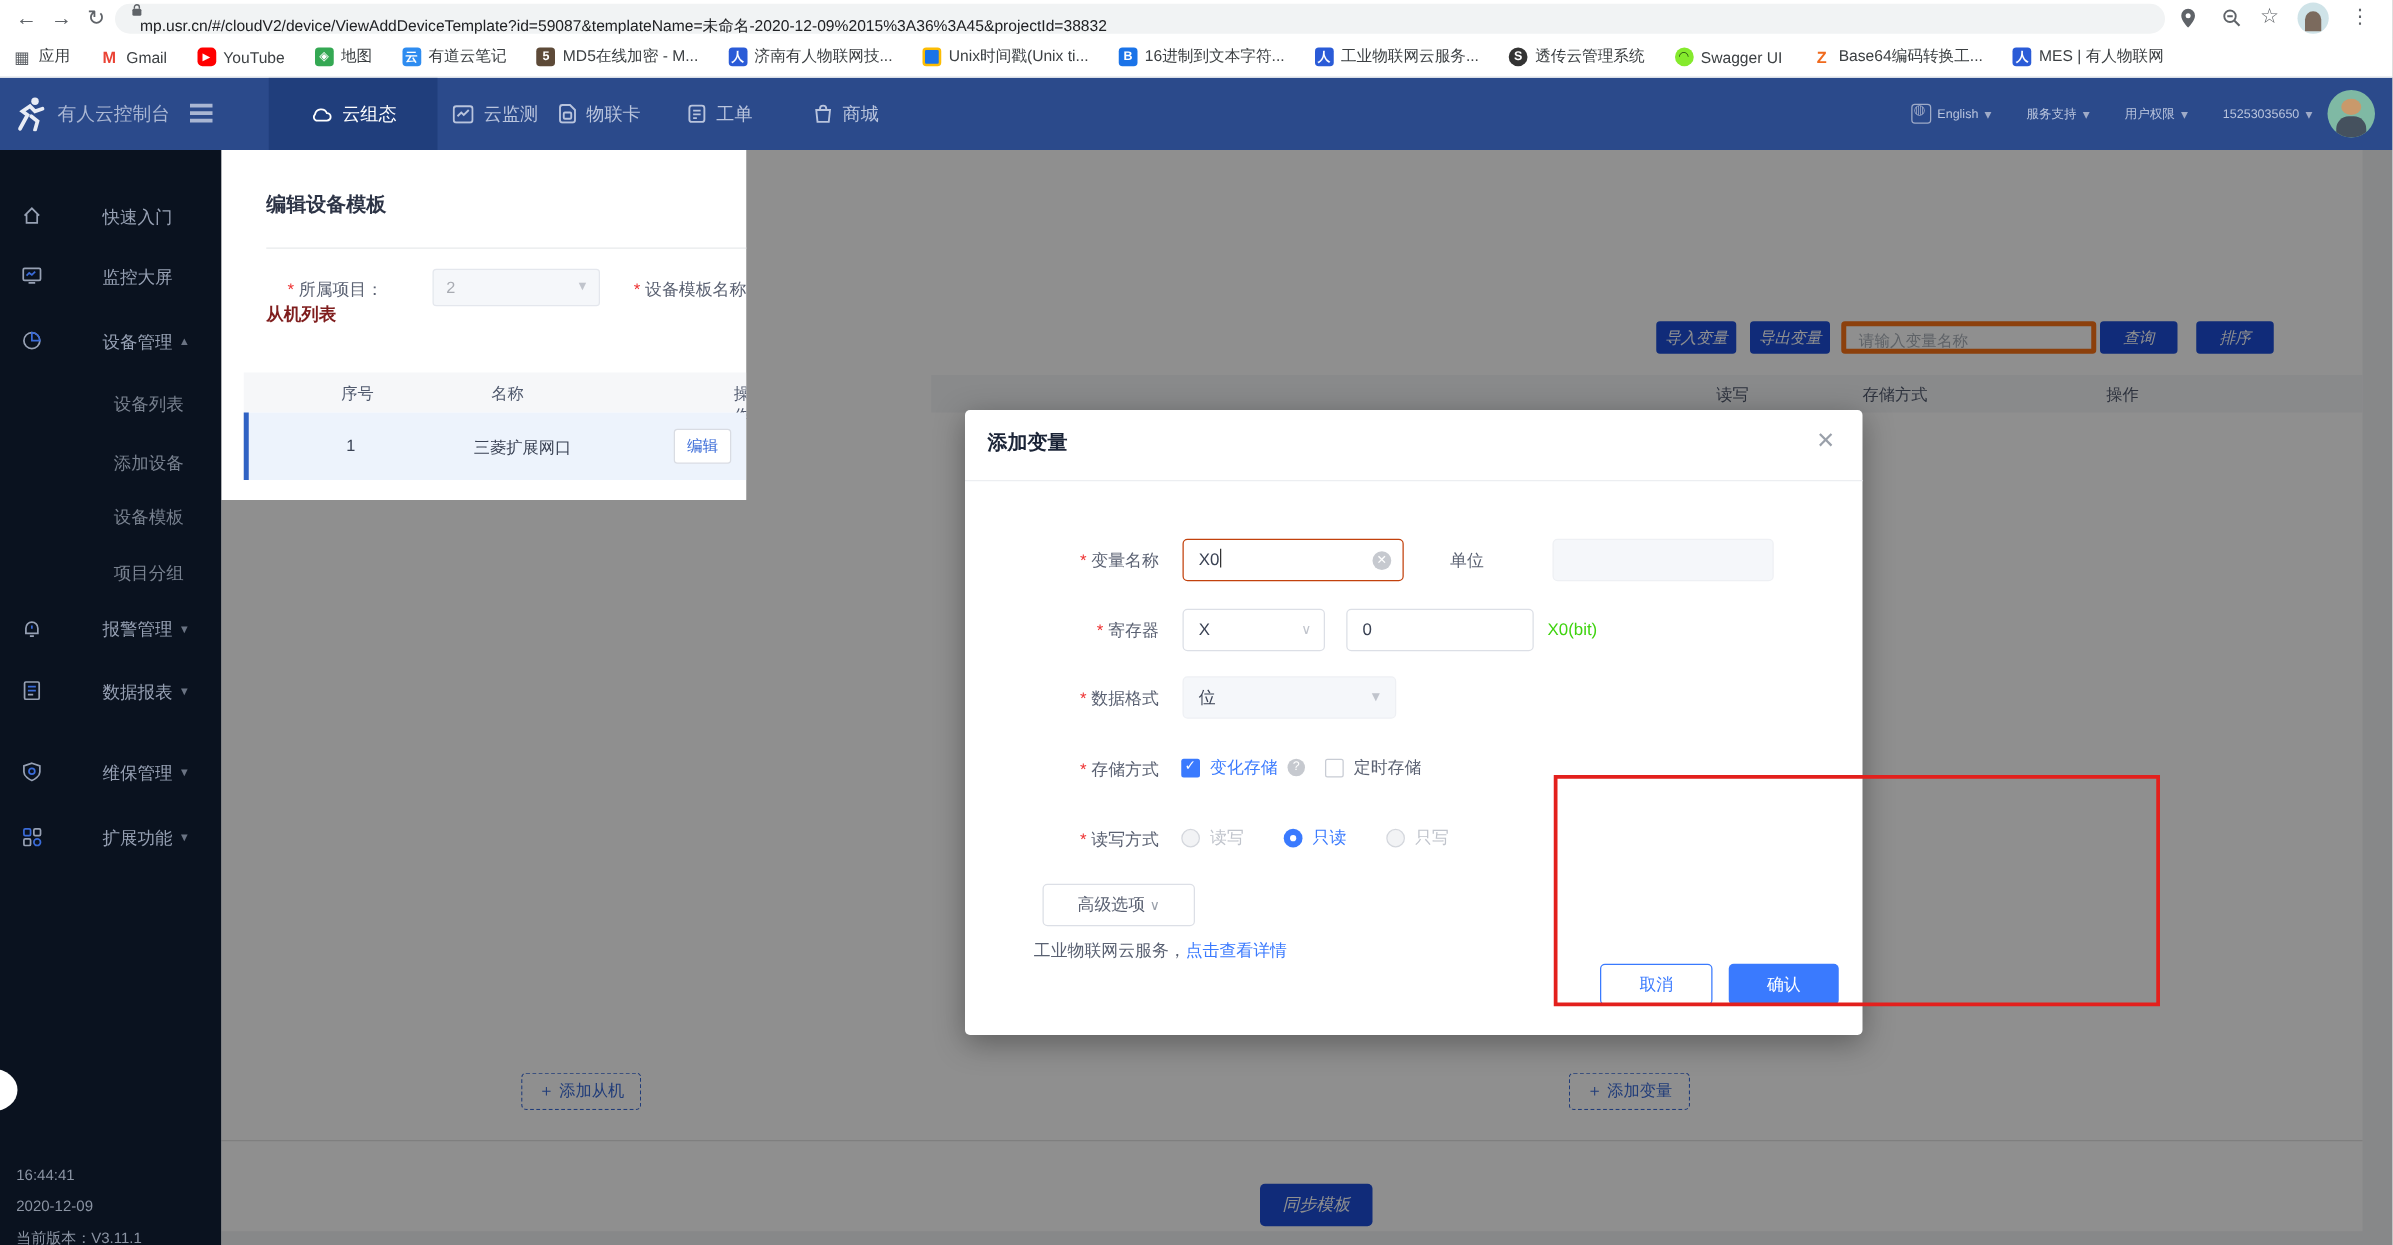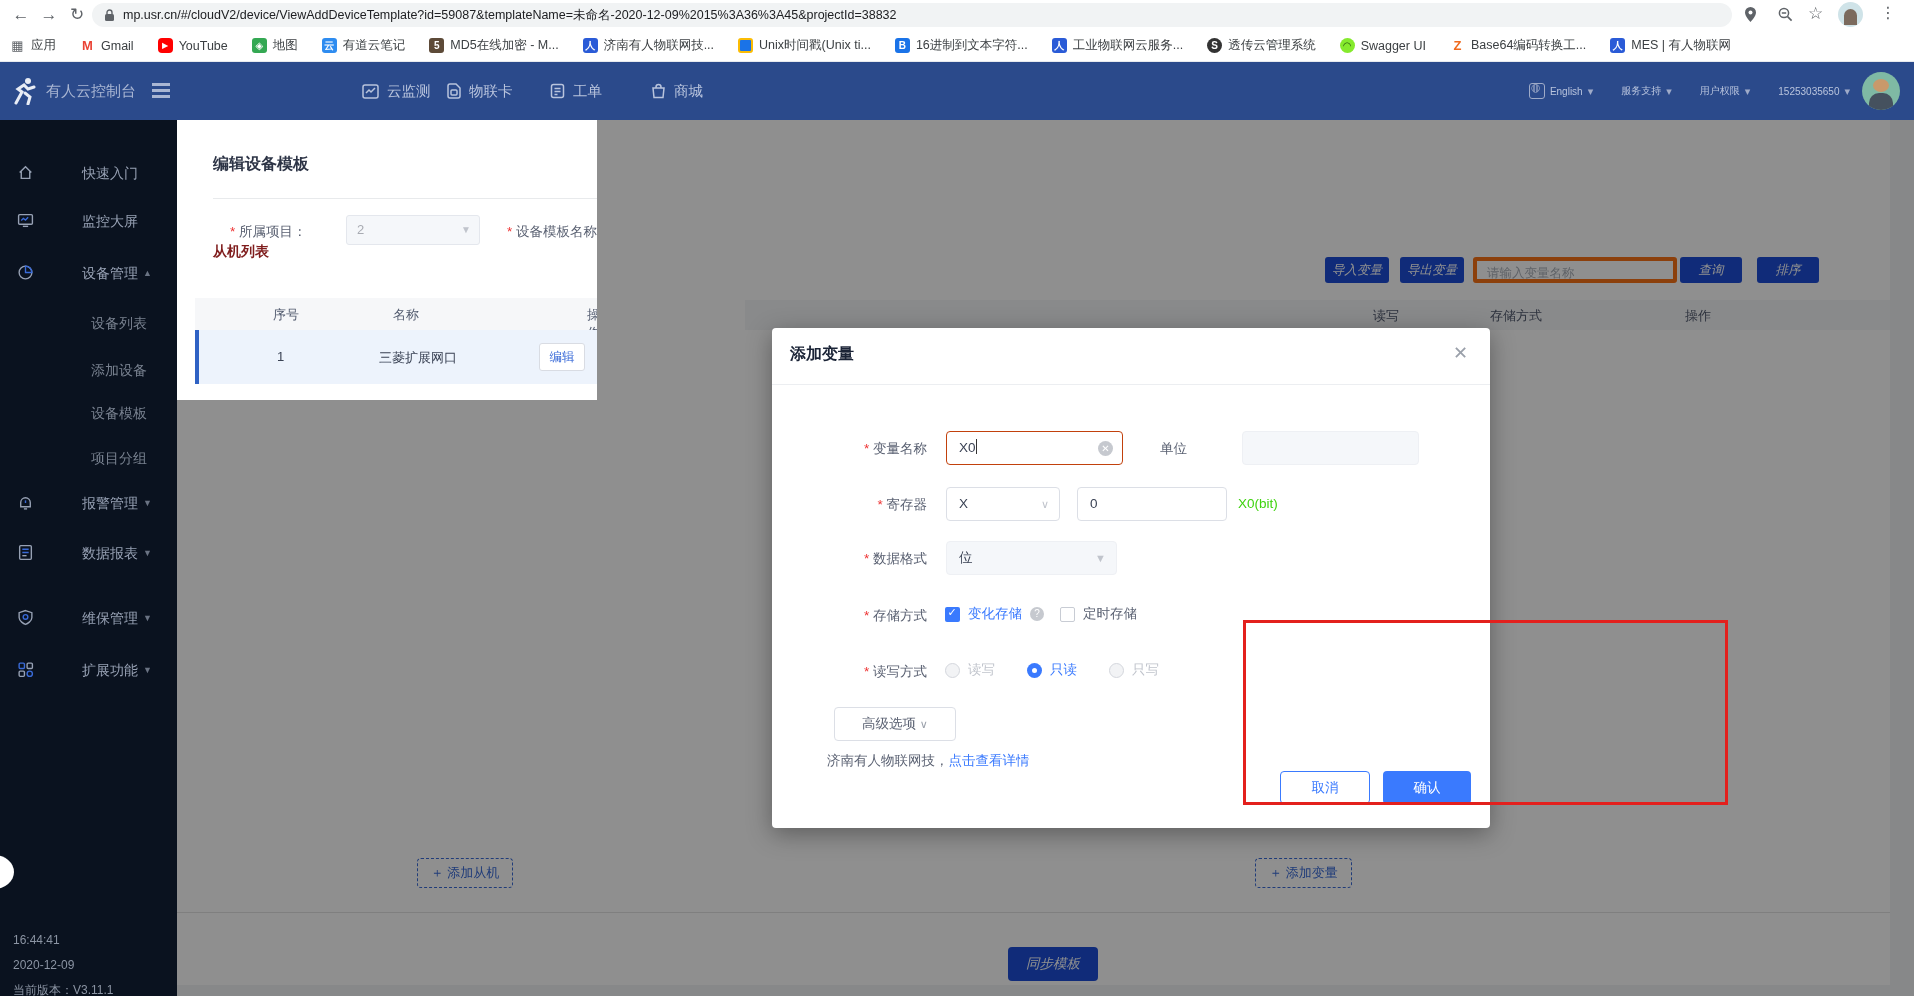--- a/index.html
+++ b/index.html
@@ -5,21 +5,21 @@
   * { margin:0; padding:0; box-sizing:border-box; }
   html,body { width:1914px; height:996px; overflow:hidden;
     font-family:"Liberation Sans","DejaVu Sans",sans-serif; }
   #stage { position:relative; width:1914px; height:996px; background:#fff; }
 
   
   #chrome { position:absolute; left:0; top:0; width:1914px; height:30px; background:#fff; z-index:90; }
   .nav-arrow { position:absolute; top:2px; font-size:17px; color:#5f6368; width:26px; height:26px;
     text-align:center; line-height:26px; border-radius:50%; }
   #urlbar { position:absolute; left:92px; top:3px; width:1640px; height:24px; background:#f1f3f4;
-    border-radius:12px; display:flex; align-items:center; padding:0 12px; }
+    border-radius:12px; display:flex; align-items:flex-start; padding:0 12px;flex-direction:column; }
   #urltext { font-size:12.5px; color:#202124; margin-left:8px; white-space:nowrap; overflow:hidden; }
   .chrome-ic { position:absolute; top:3px; color:#5f6368; font-size:15px; }
   #chromeAvatar { position:absolute; left:1838px; top:2px; width:25px; height:25px; border-radius:50%;
     background:#cfe3e8; overflow:hidden; }
   #chromeAvatar:after { content:""; position:absolute; left:6px; top:7px; width:13px; height:16px;
     border-radius:7px 7px 0 0; background:#7b6a5d; }
 
   
   #bookmarks { position:absolute; left:0; top:30px; width:1914px; height:32px; background:#fff;
     display:flex; align-items:center; gap:24px; padding-left:10px; z-index:90;
@@ -255,20 +255,26 @@
 
   <div id="topnav">
     <svg id="brandIcon" width="26" height="28" viewBox="0 0 26 28">
       <circle cx="16" cy="4" r="3" fill="#e8ecf5"></circle>
       <path d="M4 26 L10 15 L6 12 L12 8 L16 12 L22 10" fill="none" stroke="#e8ecf5" stroke-width="3" stroke-linecap="round"></path>
       <path d="M13 16 L18 20 L16 27" fill="none" stroke="#e8ecf5" stroke-width="3" stroke-linecap="round"></path>
     </svg>
     <span id="brandName">有人云控制台</span>
     <span id="burger"></span>
 
+    <div class="tab active" style="left:215px;width:135px;justify-content:center">
+      <svg width="18" height="14" viewBox="0 0 18 14" fill="none" stroke-width="1.5">
+        <path d="M5 12.5 h8.5 a3 3 0 0 0 0-6 a5 5 0 0 0-9.5 1 A3 3 0 0 0 5 12.5 Z"></path>
+      </svg>
+      <span>云组态</span>
+    </div>
     <div class="tab" style="left:352px">
       <svg width="17" height="15" viewBox="0 0 17 15" fill="none" stroke-width="1.5">
         <rect x="1" y="1" width="15" height="13" rx="2"></rect>
         <path d="M4 9 l3-3 2 2 4-4"></path>
       </svg>
       <span>云监测</span>
     </div>
     <div class="tab" style="left:437px">
       <svg width="14" height="16" viewBox="0 0 14 16" fill="none" stroke-width="1.5">
         <path d="M1 3 a2 2 0 0 1 2-2 h6 l4 4 v8 a2 2 0 0 1-2 2 h-8 a2 2 0 0 1-2-2 Z"></path>
@@ -491,21 +497,21 @@
         <span class="t-blue">只读</span>
         <span class="radio rad-dis" style="margin-left:24px"></span>
         <span class="t-dis">只写</span>
       </div>
 
       <div id="advBtn">
         <span>高级选项</span>
         <span style="color:#9aa0aa;font-size:11px"> ∨</span>
       </div>
       <div id="helpText">
-        <span>济南有人物联网技，</span><a href="#">点击查看详情</a>
+        <span>工业物联网云服务，</span><a href="#">点击查看详情</a>
       </div>
       <div id="cancelBtn">取消</div>
       <div id="confirmBtn">确认</div>
 
       <div id="redBox"></div>
     </div>
   </div>
 </div>
 
 </body></html>

